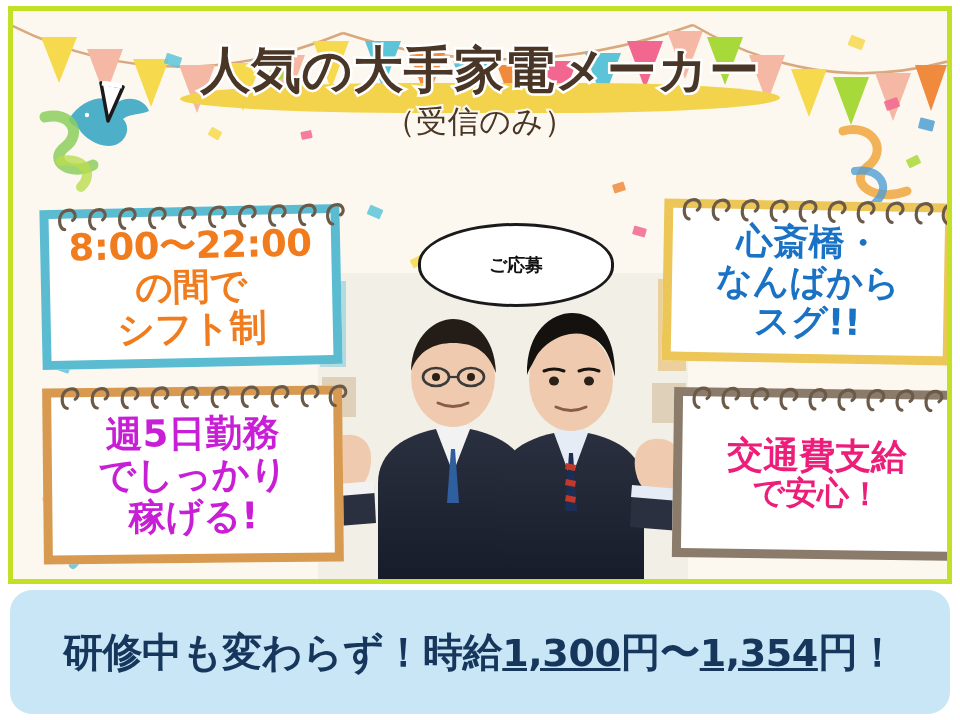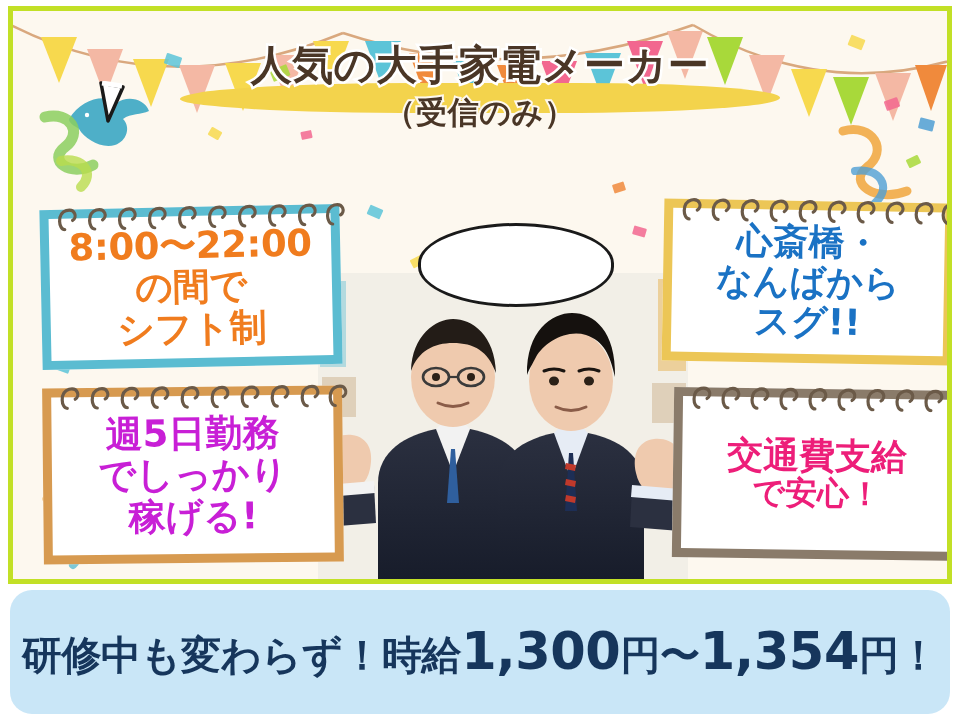--- a/index.html
+++ b/index.html
@@ -43,25 +43,25 @@
   .hl-text{
     font-family:"DejaVu Sans","Liberation Sans",sans-serif;
     font-weight:bold;
     color:#4a3626;
     letter-spacing:0.01em;
     -webkit-text-stroke:5px #ffffff;
     paint-order:stroke fill;
     text-shadow:0 2px 0 rgba(255,255,255,.9);
     position:relative;
   }
-  .hl1{font-size:41px;}
+  .hl1{font-size:50px;}
   .hl2{font-size:54px;}
   .subline{
     margin-top:6px;
-    font-size:31px;font-weight:bold;color:#4a3626;
+    font-size:31px;font-weight:normal;color:#4a3626;
     -webkit-text-stroke:4px #fdf8ef;paint-order:stroke fill;
     letter-spacing:.02em;
   }
 
   
   .memo{
     position:absolute;background:#ffffff;z-index:7;
     box-sizing:border-box;
     display:flex;align-items:center;justify-content:center;
     text-align:center;
@@ -123,21 +123,21 @@
   .banner{
     position:absolute;left:10px;top:590px;width:940px;height:124px;
     background:#c9e6f7;border-radius:22px;
     display:flex;align-items:center;justify-content:center;
     z-index:12;
   }
   .banner-text{
     font-size:40px;font-weight:bold;color:#16365c;
     letter-spacing:-.01em;white-space:nowrap;
   }
-  .banner-text .big{font-size:51px;}
+  .banner-text .big{font-size:38px;text-decoration:underline;}
 </style>
 </head>
 <body>
 
 <div id="stage">
 
   <div class="poster-frame">
     <div class="poster-inner">
 
       <svg class="bunting" viewBox="0 0 934 170" preserveAspectRatio="none">
@@ -274,20 +274,21 @@
           <path d="M362,216 L314,212 L313,224 L361,228 Z" fill="#e6ecf5"></path>
         </g>
       </svg>
 
       <svg class="bubble-tail" viewBox="0 0 26 42">
         <path d="M2,2 L24,6 L9,40 Z" fill="#ffffff" stroke="#1a1a1a" stroke-width="3.5" stroke-linejoin="round"></path>
         <path d="M3,2 L23,5" stroke="#ffffff" stroke-width="5"></path>
       </svg>
       <div class="bubble">
         <div class="bubble-text">
+          <div>ご応募</div>
         </div>
       </div>
 
       <div class="memo memo-tl">
         <svg class="spiral" viewBox="0 0 300 26" preserveAspectRatio="none">
           <g stroke="#6b5a48" stroke-width="3.2" fill="none" stroke-linecap="round">
             <path d="M16,24 C10,24 8,8 18,5 C27,3 29,12 24,15"></path>
             <path d="M46,24 C40,24 38,8 48,5 C57,3 59,12 54,15"></path>
             <path d="M76,24 C70,24 68,8 78,5 C87,3 89,12 84,15"></path>
             <path d="M106,24 C100,24 98,8 108,5 C117,3 119,12 114,15"></path>

